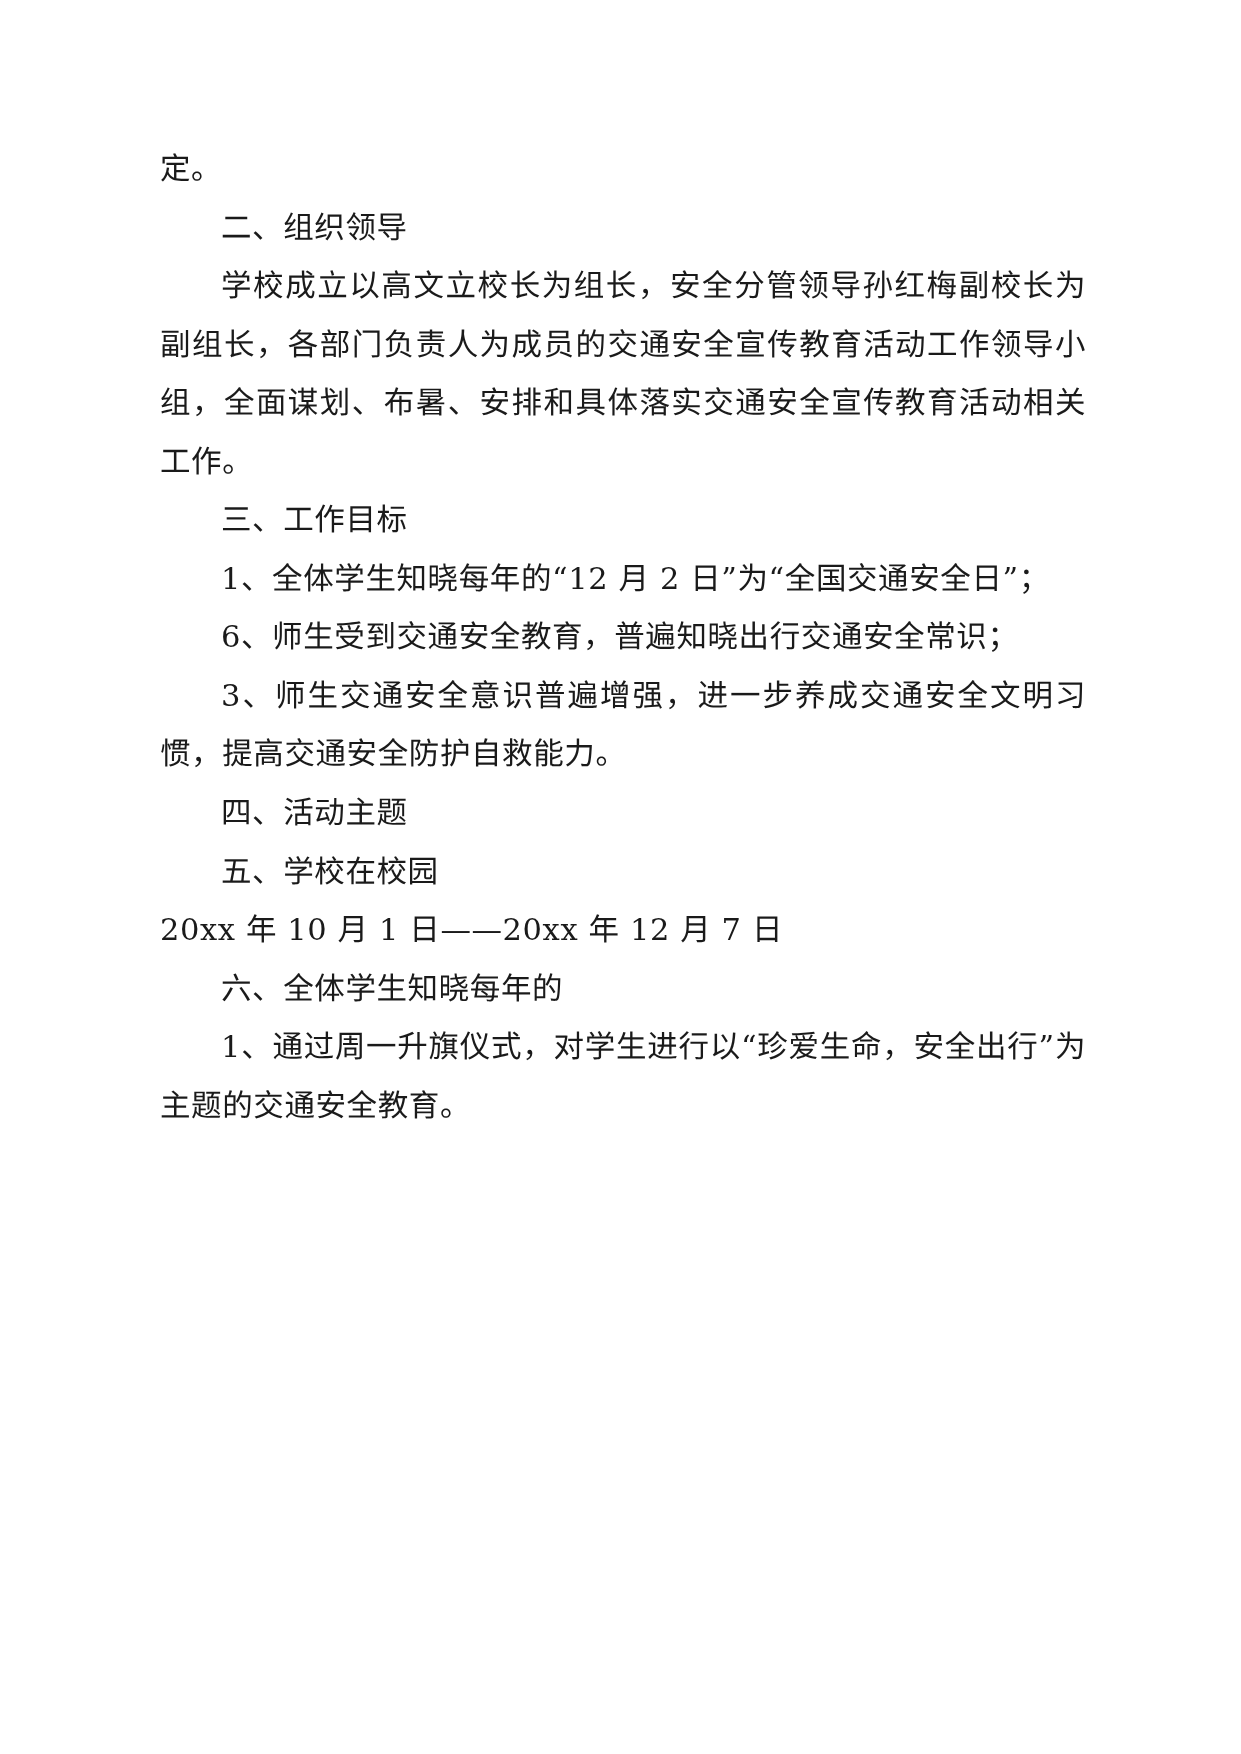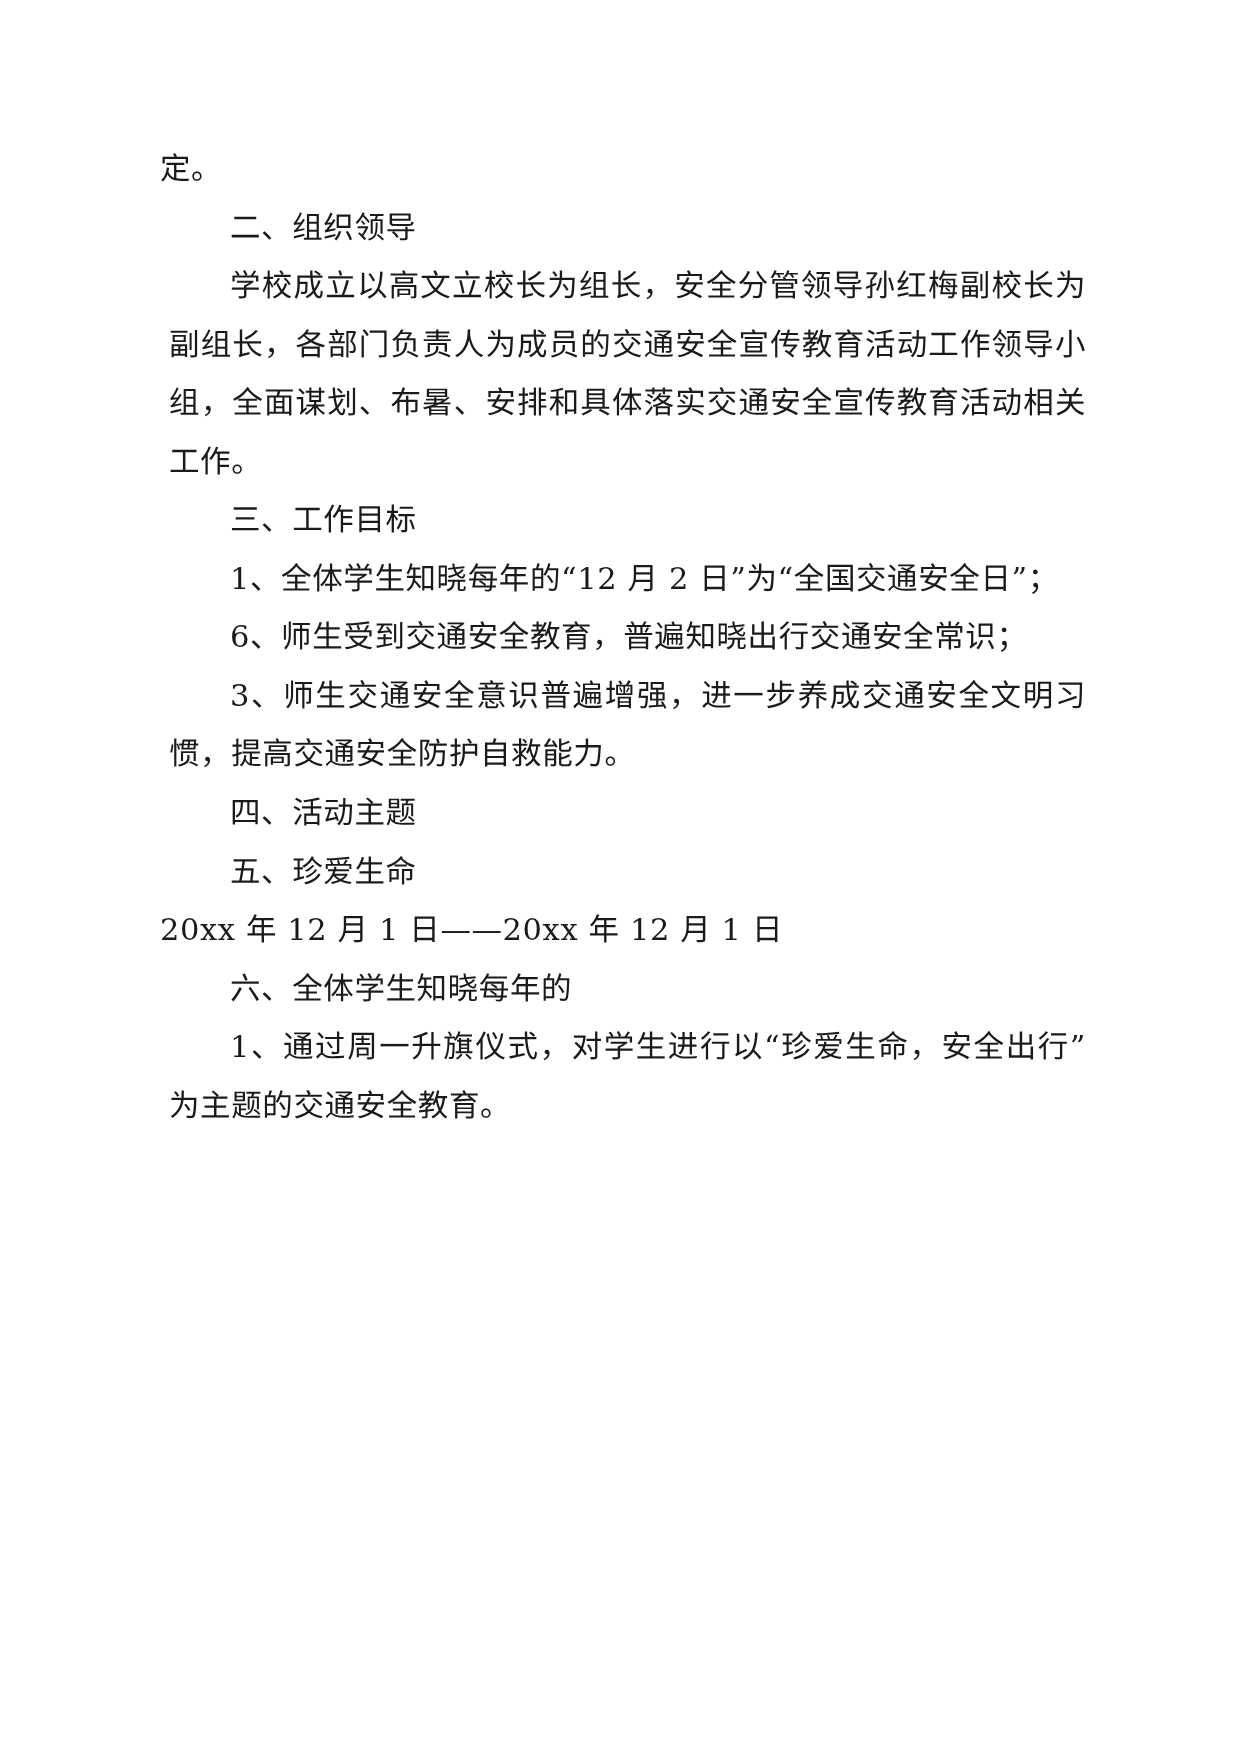--- a/index.html
+++ b/index.html
@@ -31,34 +31,33 @@
   }
   .para {
     margin: 0;
     padding: 0;
     text-indent: 0;
     white-space: pre-wrap;
     word-break: break-all;
   }
   .para.indent {
     text-indent: 2em;
-    margin-left: 9px;
   }
 </style>
 </head>
 <body>
 
 <div class="page">
   <div class="doc-body">
     <p class="para">定。</p>
     <p class="para indent">二、组织领导</p>
     <p class="para indent">学校成立以高文立校长为组长，安全分管领导孙红梅副校长为副组长，各部门负责人为成员的交通安全宣传教育活动工作领导小组，全面谋划、布暑、安排和具体落实交通安全宣传教育活动相关工作。</p>
     <p class="para indent">三、工作目标</p>
     <p class="para indent">1、全体学生知晓每年的“12 月 2 日”为“全国交通安全日”；</p>
     <p class="para indent">6、师生受到交通安全教育，普遍知晓出行交通安全常识；</p>
     <p class="para indent">3、师生交通安全意识普遍增强，进一步养成交通安全文明习惯，提高交通安全防护自救能力。</p>
     <p class="para indent">四、活动主题</p>
-    <p class="para indent">五、珍爱生命</p>
-    <p class="para">20xx 年 12 月 1 日——20xx 年 12 月 1 日</p>
+    <p class="para indent">五、学校在校园</p>
+    <p class="para">20xx 年 10 月 1 日——20xx 年 12 月 7 日</p>
     <p class="para indent">六、全体学生知晓每年的</p>
     <p class="para indent">1、通过周一升旗仪式，对学生进行以“珍爱生命，安全出行”为主题的交通安全教育。</p>
   </div>
 </div>
 
 </body></html>

